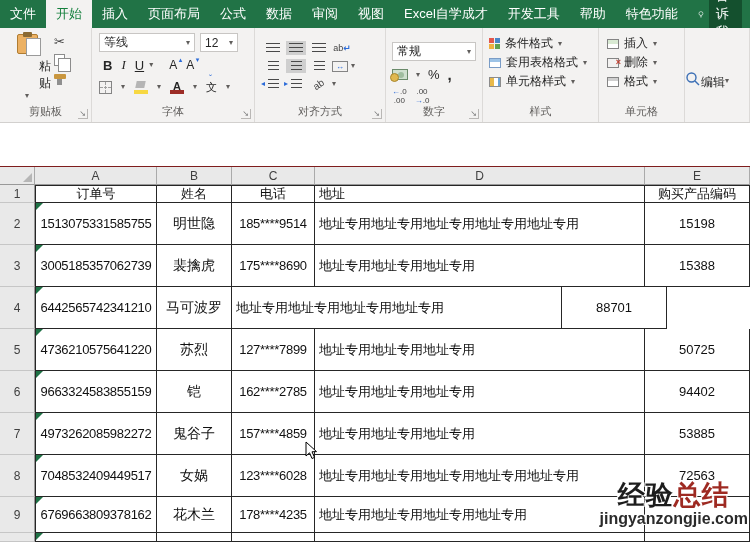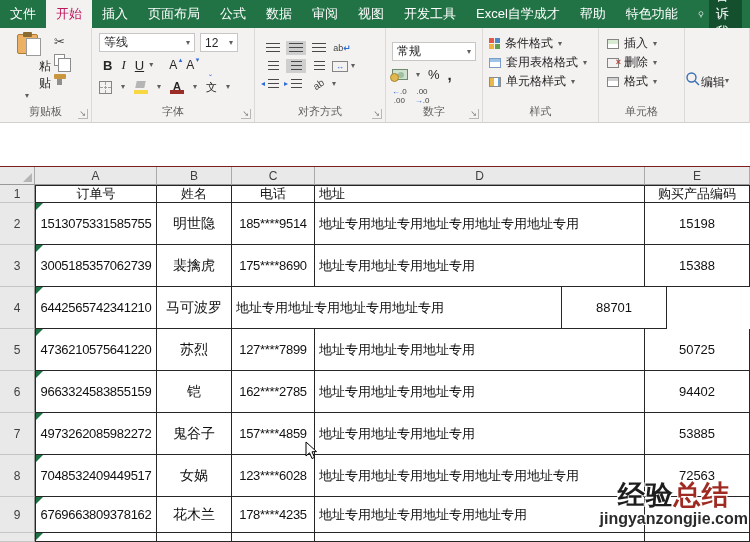--- a/index.html
+++ b/index.html
@@ -3,21 +3,21 @@
 <meta charset="utf-8">
 <style>
   * { margin:0; padding:0; box-sizing:border-box; }
   html,body { width:750px; height:542px; overflow:hidden; }
   body { font-family:"Liberation Sans","DejaVu Sans",sans-serif; position:relative; background:#fff; }
   .app { position:absolute; inset:0; width:750px; height:542px; overflow:hidden; }
 
   
   .menubar { position:absolute; top:0; left:0; right:0; height:28px; background:#217346; display:flex; align-items:stretch; color:#fff; font-size:13px; }
   .mtab { display:flex; align-items:center; padding:0 10px; cursor:default; white-space:nowrap; }
-  .mtab.active { background:#f3f2f1; color:#be185d; }
+  .mtab.active { background:#f3f2f1; color:#15803d; }
   .tellme { display:flex; align-items:center; gap:5px; margin-left:10px; }
   .tellme-label { background:#14502e; padding:2px 7px; }
   .share { margin-left:auto; display:flex; align-items:center; gap:5px; padding:0 12px; }
 
   
   .ribbon { position:absolute; top:28px; left:0; right:0; height:95px; background:#f3f2f1; border-bottom:1px solid #d2d0ce; display:flex; }
   .rgroup { position:relative; height:100%; border-right:1px solid #dcdad8; }
   .glabel { position:absolute; bottom:3px; left:0; right:0; text-align:center; font-size:11px; color:#605e5c; }
   .launcher { position:absolute; bottom:3px; right:3px; width:10px; height:10px; font-size:8px; color:#7a7a7a; line-height:10px; text-align:center; border:1px solid #b9b7b5; border-top:none; border-left:none; }
   .dd { font-size:8px; color:#605e5c; line-height:1; }
@@ -149,22 +149,22 @@
 
   <div class="menubar">
     <div class="mtab">文件</div>
     <div class="mtab active">开始</div>
     <div class="mtab">插入</div>
     <div class="mtab">页面布局</div>
     <div class="mtab">公式</div>
     <div class="mtab">数据</div>
     <div class="mtab">审阅</div>
     <div class="mtab">视图</div>
+    <div class="mtab">Excel自学成才</div>
     <div class="mtab">开发工具</div>
-    <div class="mtab">Excel自学成才</div>
     <div class="mtab">帮助</div>
     <div class="mtab">特色功能</div>
     <div class="tellme">
       <svg width="12" height="15" viewBox="0 0 12 15">
         <circle cx="6" cy="5.5" r="4" fill="none" stroke="#fff" stroke-width="1.2"></circle>
         <rect x="4" y="10" width="4" height="1.2" fill="#fff"></rect>
         <rect x="4.5" y="12" width="3" height="1.2" fill="#fff"></rect>
       </svg>
       <span class="tellme-label">告诉我</span>
     </div>

